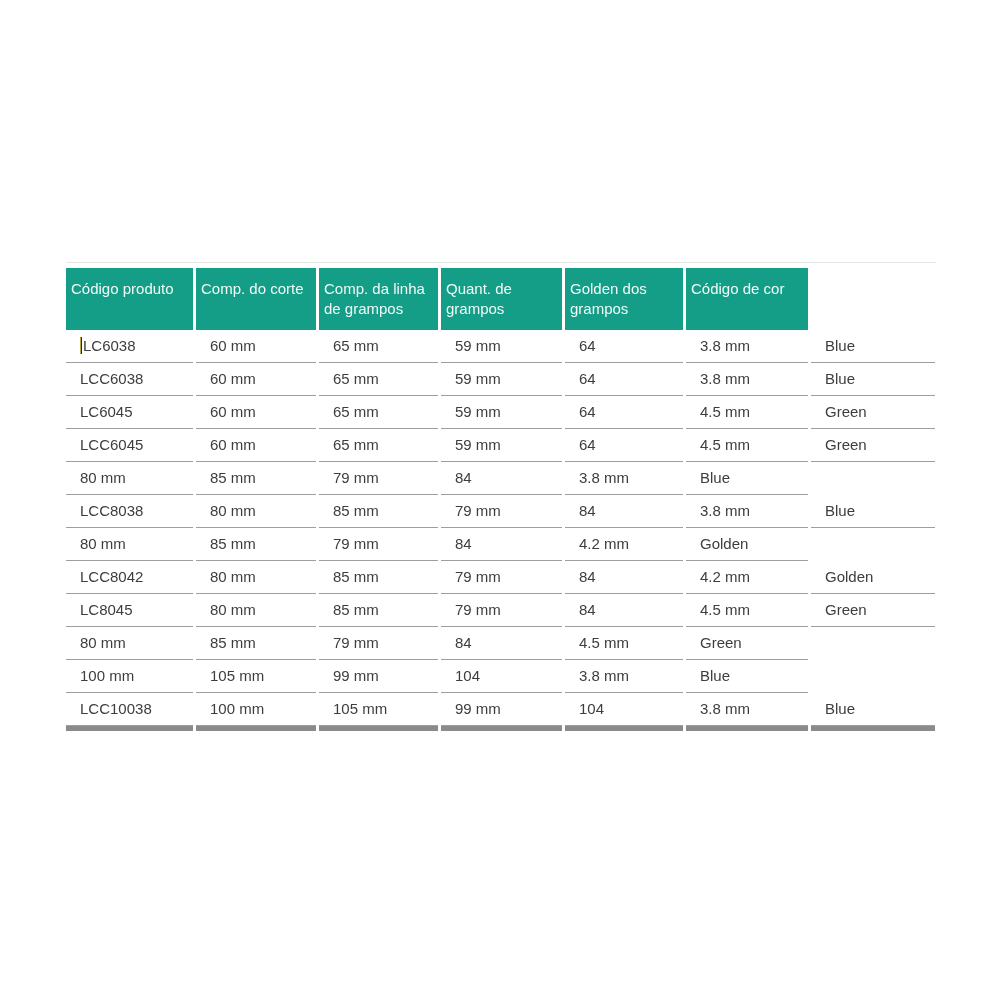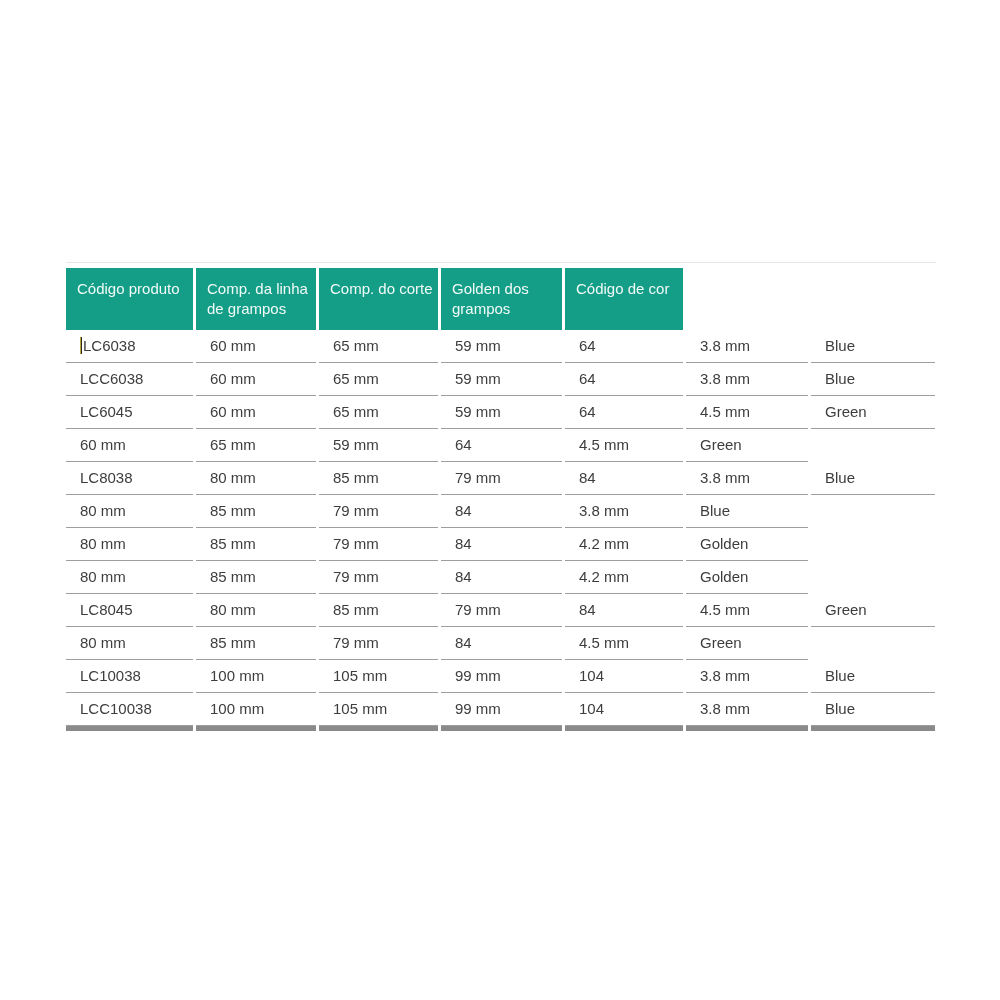--- a/index.html
+++ b/index.html
@@ -31,21 +31,21 @@
   .grid-row {
     display: grid;
     grid-template-columns: 127px 120px 119px 121px 118px 122px 124px;
     column-gap: 3px;
   }
   .th {
     background: #149e87;
     color: #f2faf7;
     height: 62px;
     box-sizing: border-box;
-    padding: 11px 3px 0 11px;
+    padding: 11px 3px 0 5px;
     font-size: 15px;
     line-height: 20px;
     font-weight: normal;
   }
   .td {
     box-sizing: border-box;
     height: 33px;
     line-height: 31px;
     border-bottom: 1px solid #9e9e9e;
     padding-left: 14px;
@@ -68,22 +68,23 @@
   }
 </style>
 </head>
 <body>
 
 <div class="table-wrap">
   <div class="top-line"></div>
 
   <div class="grid-row">
     <div class="th">Código produto</div>
+    <div class="th">Comp. do corte</div>
     <div class="th">Comp. da linha de grampos</div>
-    <div class="th">Comp. do corte</div>
+    <div class="th">Quant. de grampos</div>
     <div class="th">Golden dos grampos</div>
     <div class="th">Código de cor</div>
   </div>
 
   <div id="tbody">
       <div class="grid-row">
         <div class="td"><span class="caret"></span><span>LC6038</span></div>
         <div class="td">60 mm</div>
         <div class="td">65 mm</div>
         <div class="td">59 mm</div>
@@ -103,53 +104,55 @@
       <div class="grid-row">
         <div class="td">LC6045</div>
         <div class="td">60 mm</div>
         <div class="td">65 mm</div>
         <div class="td">59 mm</div>
         <div class="td">64</div>
         <div class="td">4.5 mm</div>
         <div class="td">Green</div>
       </div>
       <div class="grid-row">
-        <div class="td">60 mm</div>
-        <div class="td">65 mm</div>
-        <div class="td">59 mm</div>
-        <div class="td">64</div>
-        <div class="td">4.5 mm</div>
-        <div class="td">Green</div>
-      </div>
-      <div class="grid-row">
-        <div class="td">LC8038</div>
-        <div class="td">80 mm</div>
-        <div class="td">85 mm</div>
-        <div class="td">79 mm</div>
-        <div class="td">84</div>
-        <div class="td">3.8 mm</div>
-        <div class="td">Blue</div>
-      </div>
-      <div class="grid-row">
+        <div class="td">LCC6045</div>
+        <div class="td">60 mm</div>
+        <div class="td">65 mm</div>
+        <div class="td">59 mm</div>
+        <div class="td">64</div>
+        <div class="td">4.5 mm</div>
+        <div class="td">Green</div>
+      </div>
+      <div class="grid-row">
+        <div class="td">80 mm</div>
+        <div class="td">85 mm</div>
+        <div class="td">79 mm</div>
+        <div class="td">84</div>
+        <div class="td">3.8 mm</div>
+        <div class="td">Blue</div>
+      </div>
+      <div class="grid-row">
+        <div class="td">LCC8038</div>
         <div class="td">80 mm</div>
         <div class="td">85 mm</div>
         <div class="td">79 mm</div>
         <div class="td">84</div>
         <div class="td">3.8 mm</div>
         <div class="td">Blue</div>
       </div>
       <div class="grid-row">
         <div class="td">80 mm</div>
         <div class="td">85 mm</div>
         <div class="td">79 mm</div>
         <div class="td">84</div>
         <div class="td">4.2 mm</div>
         <div class="td">Golden</div>
       </div>
       <div class="grid-row">
+        <div class="td">LCC8042</div>
         <div class="td">80 mm</div>
         <div class="td">85 mm</div>
         <div class="td">79 mm</div>
         <div class="td">84</div>
         <div class="td">4.2 mm</div>
         <div class="td">Golden</div>
       </div>
       <div class="grid-row">
         <div class="td">LC8045</div>
         <div class="td">80 mm</div>
@@ -161,21 +164,20 @@
       </div>
       <div class="grid-row">
         <div class="td">80 mm</div>
         <div class="td">85 mm</div>
         <div class="td">79 mm</div>
         <div class="td">84</div>
         <div class="td">4.5 mm</div>
         <div class="td">Green</div>
       </div>
       <div class="grid-row">
-        <div class="td">LC10038</div>
         <div class="td">100 mm</div>
         <div class="td">105 mm</div>
         <div class="td">99 mm</div>
         <div class="td">104</div>
         <div class="td">3.8 mm</div>
         <div class="td">Blue</div>
       </div>
       <div class="grid-row">
         <div class="td">LCC10038</div>
         <div class="td">100 mm</div>

